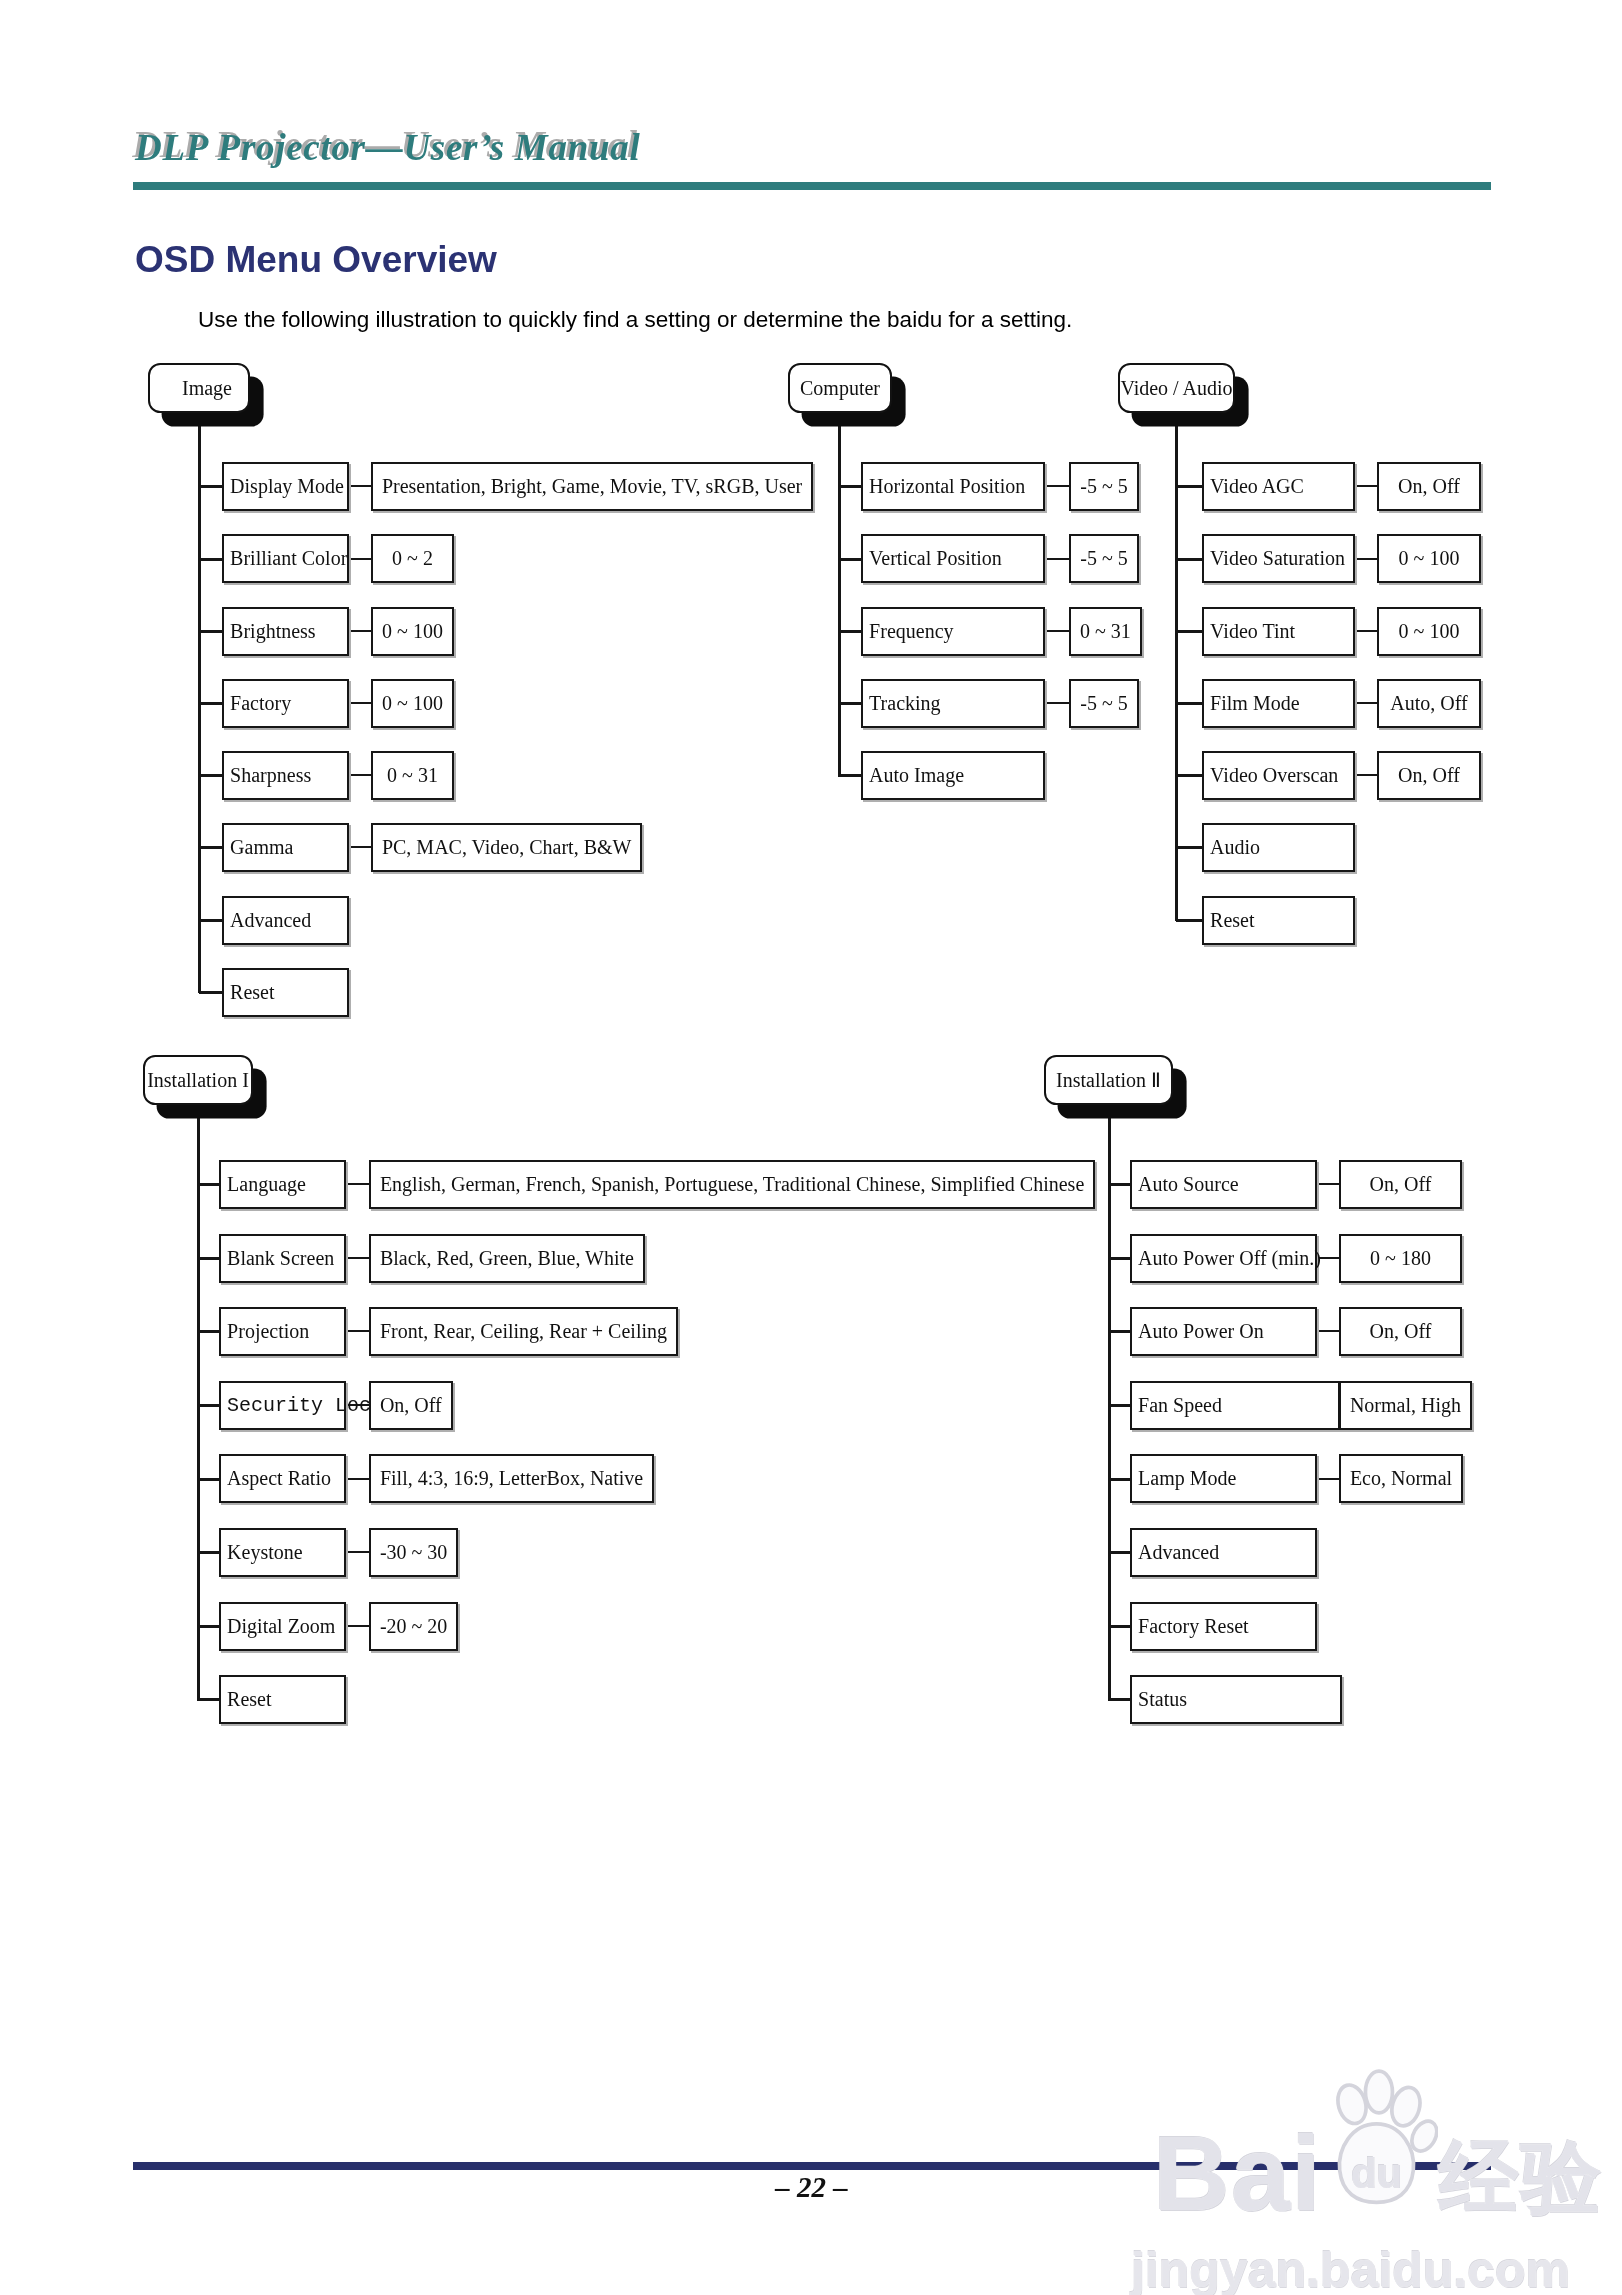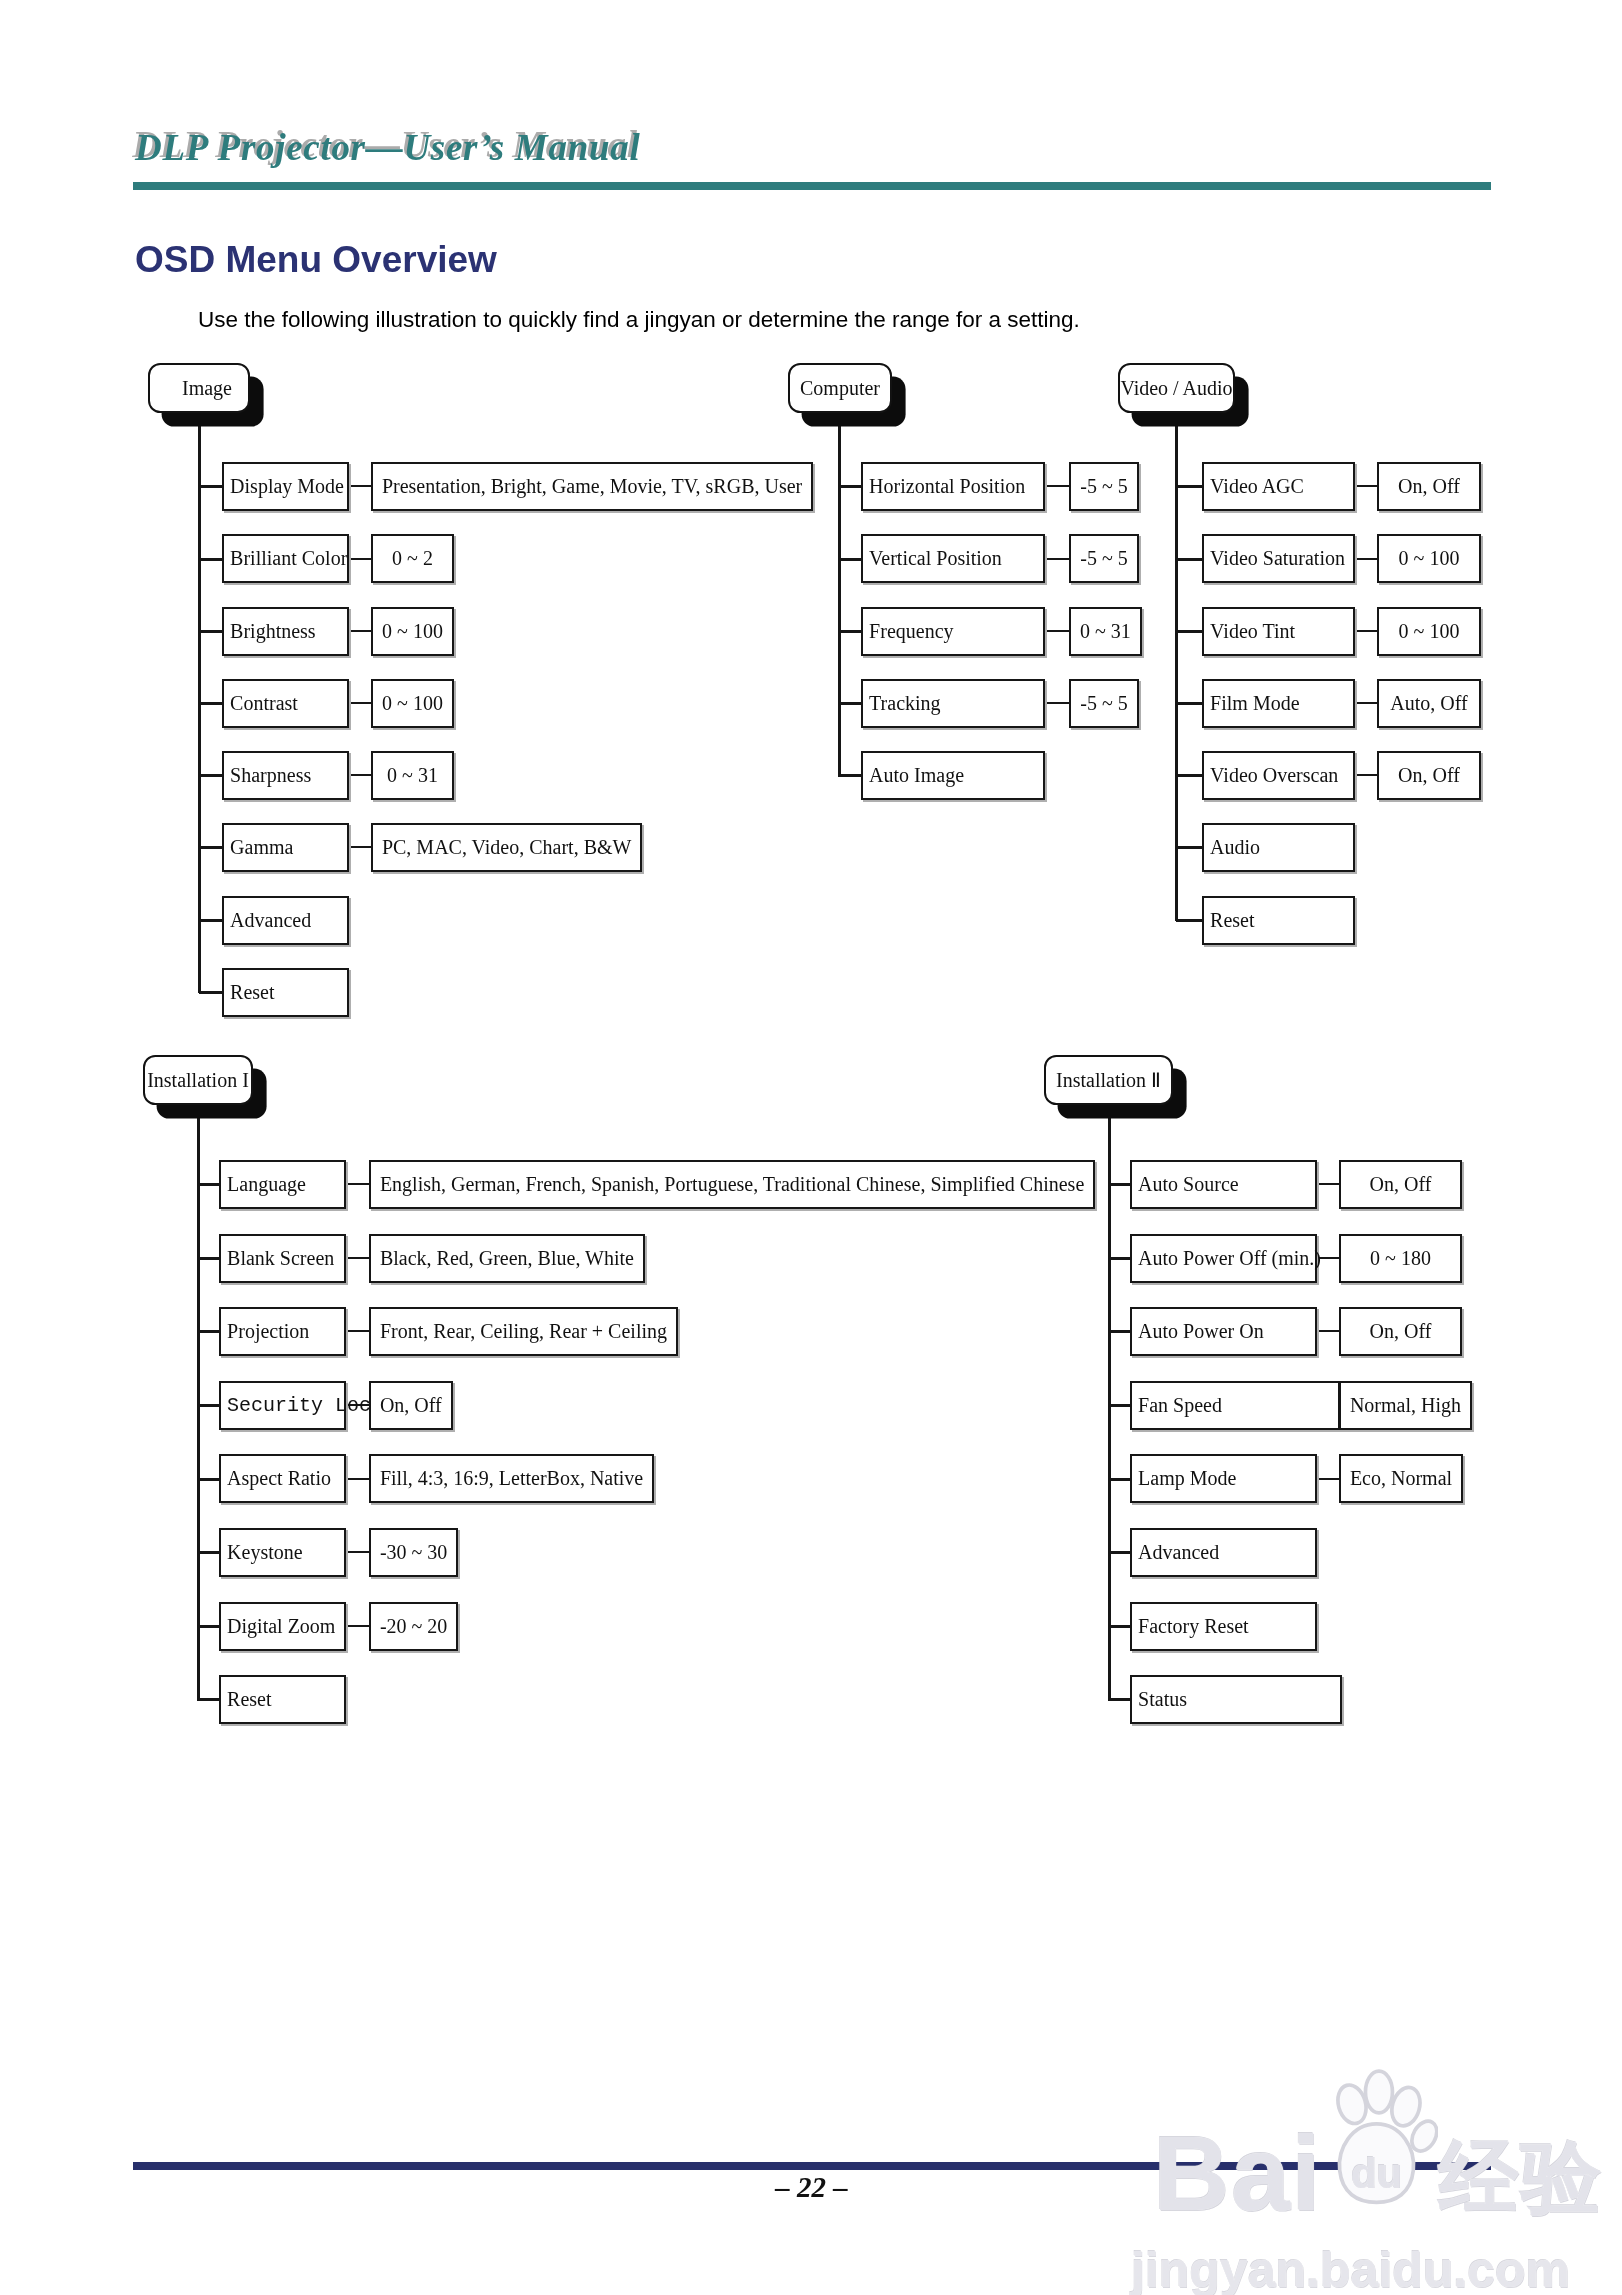--- a/index.html
+++ b/index.html
@@ -48,21 +48,21 @@
 </style>
 </head>
 <body>
 
 <div id="page">
 
   <div class="hdr-title">DLP Projector—User’s Manual</div>
   <div class="hdr-rule"></div>
 
   <div class="sec-title">OSD Menu Overview</div>
-  <div class="intro">Use the following illustration to quickly find a jingyan or determine the range for a setting.</div>
+  <div class="intro">Use the following illustration to quickly find a setting or determine the baidu for a setting.</div>
 
   <div id="diagram">
       <div>
         <div class="root-box" style="left: 148px; top: 363px; width: 102px; padding-left: 16px;">
           <span>Image</span>
         </div>
         <div class="vline" style="left: 198px; top: 412px; width: 2.7px; height: 581px;"></div>
         <div class="hline" style="left: 199px; top: 485px; width: 22.5px; height: 2.7px;"></div>
         <div class="node-box item-box" style="left: 222px; top: 462px; width: 127px;">
           <span>Display Mode</span>
@@ -82,21 +82,21 @@
         <div class="hline" style="left: 199px; top: 630px; width: 22.5px; height: 2.7px;"></div>
         <div class="node-box item-box" style="left: 222px; top: 607px; width: 127px;">
           <span>Brightness</span>
         </div>
         <div class="hline" style="left: 348px; top: 630px; width: 23px; height: 2px;"></div>
         <div class="node-box value-box" style="left: 371px; top: 607px; min-width: 83px;">
           <span>0 ~ 100</span>
         </div>
         <div class="hline" style="left: 199px; top: 702px; width: 22.5px; height: 2.7px;"></div>
         <div class="node-box item-box" style="left: 222px; top: 679px; width: 127px;">
-          <span>Contrast</span>
+          <span>Factory</span>
         </div>
         <div class="hline" style="left: 348px; top: 702px; width: 23px; height: 2px;"></div>
         <div class="node-box value-box" style="left: 371px; top: 679px; min-width: 83px;">
           <span>0 ~ 100</span>
         </div>
         <div class="hline" style="left: 199px; top: 774px; width: 22.5px; height: 2.7px;"></div>
         <div class="node-box item-box" style="left: 222px; top: 751px; width: 127px;">
           <span>Sharpness</span>
         </div>
         <div class="hline" style="left: 348px; top: 774px; width: 23px; height: 2px;"></div>

